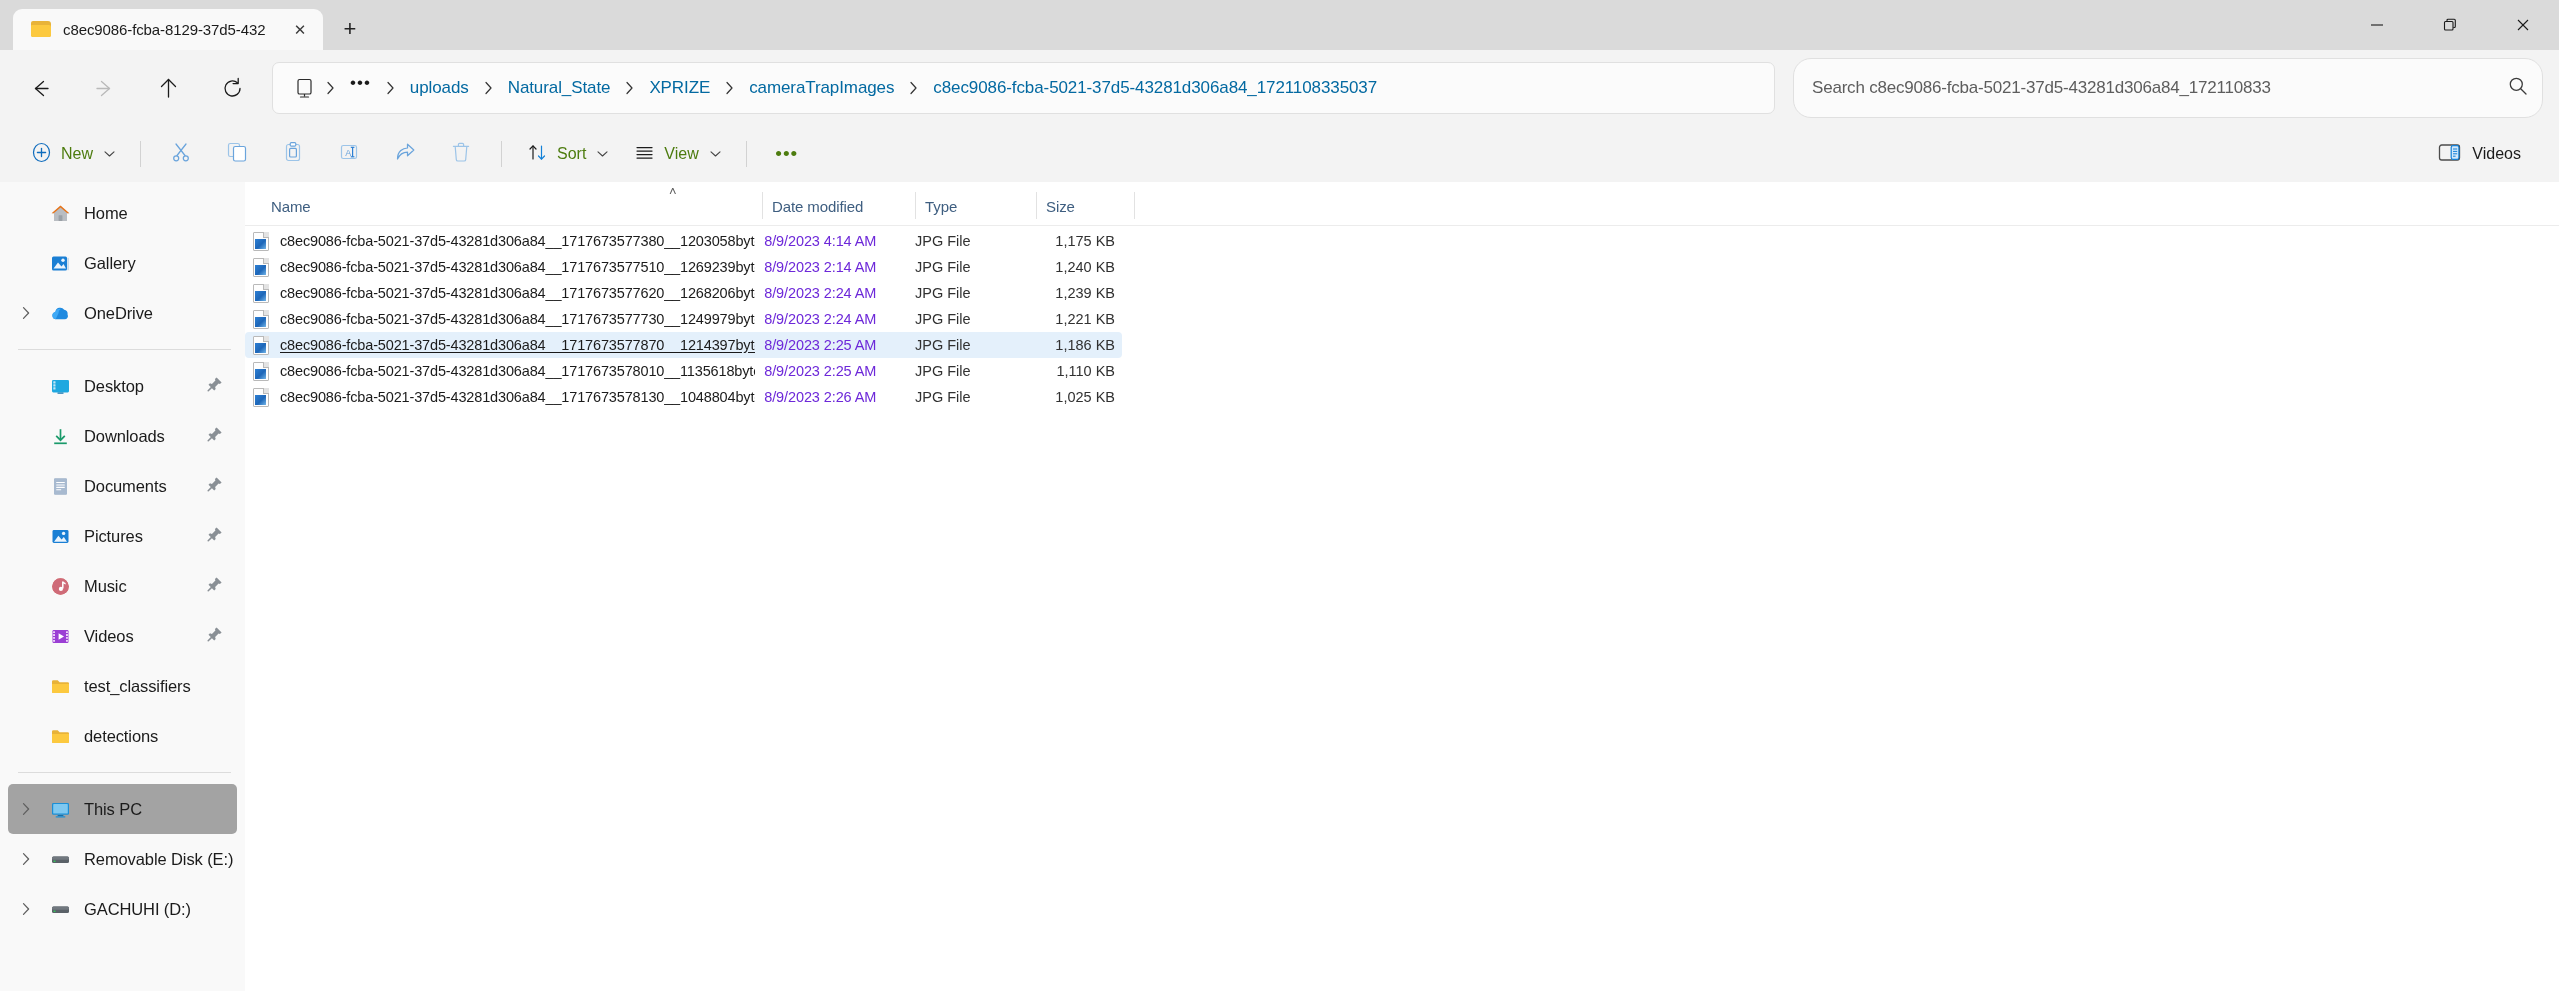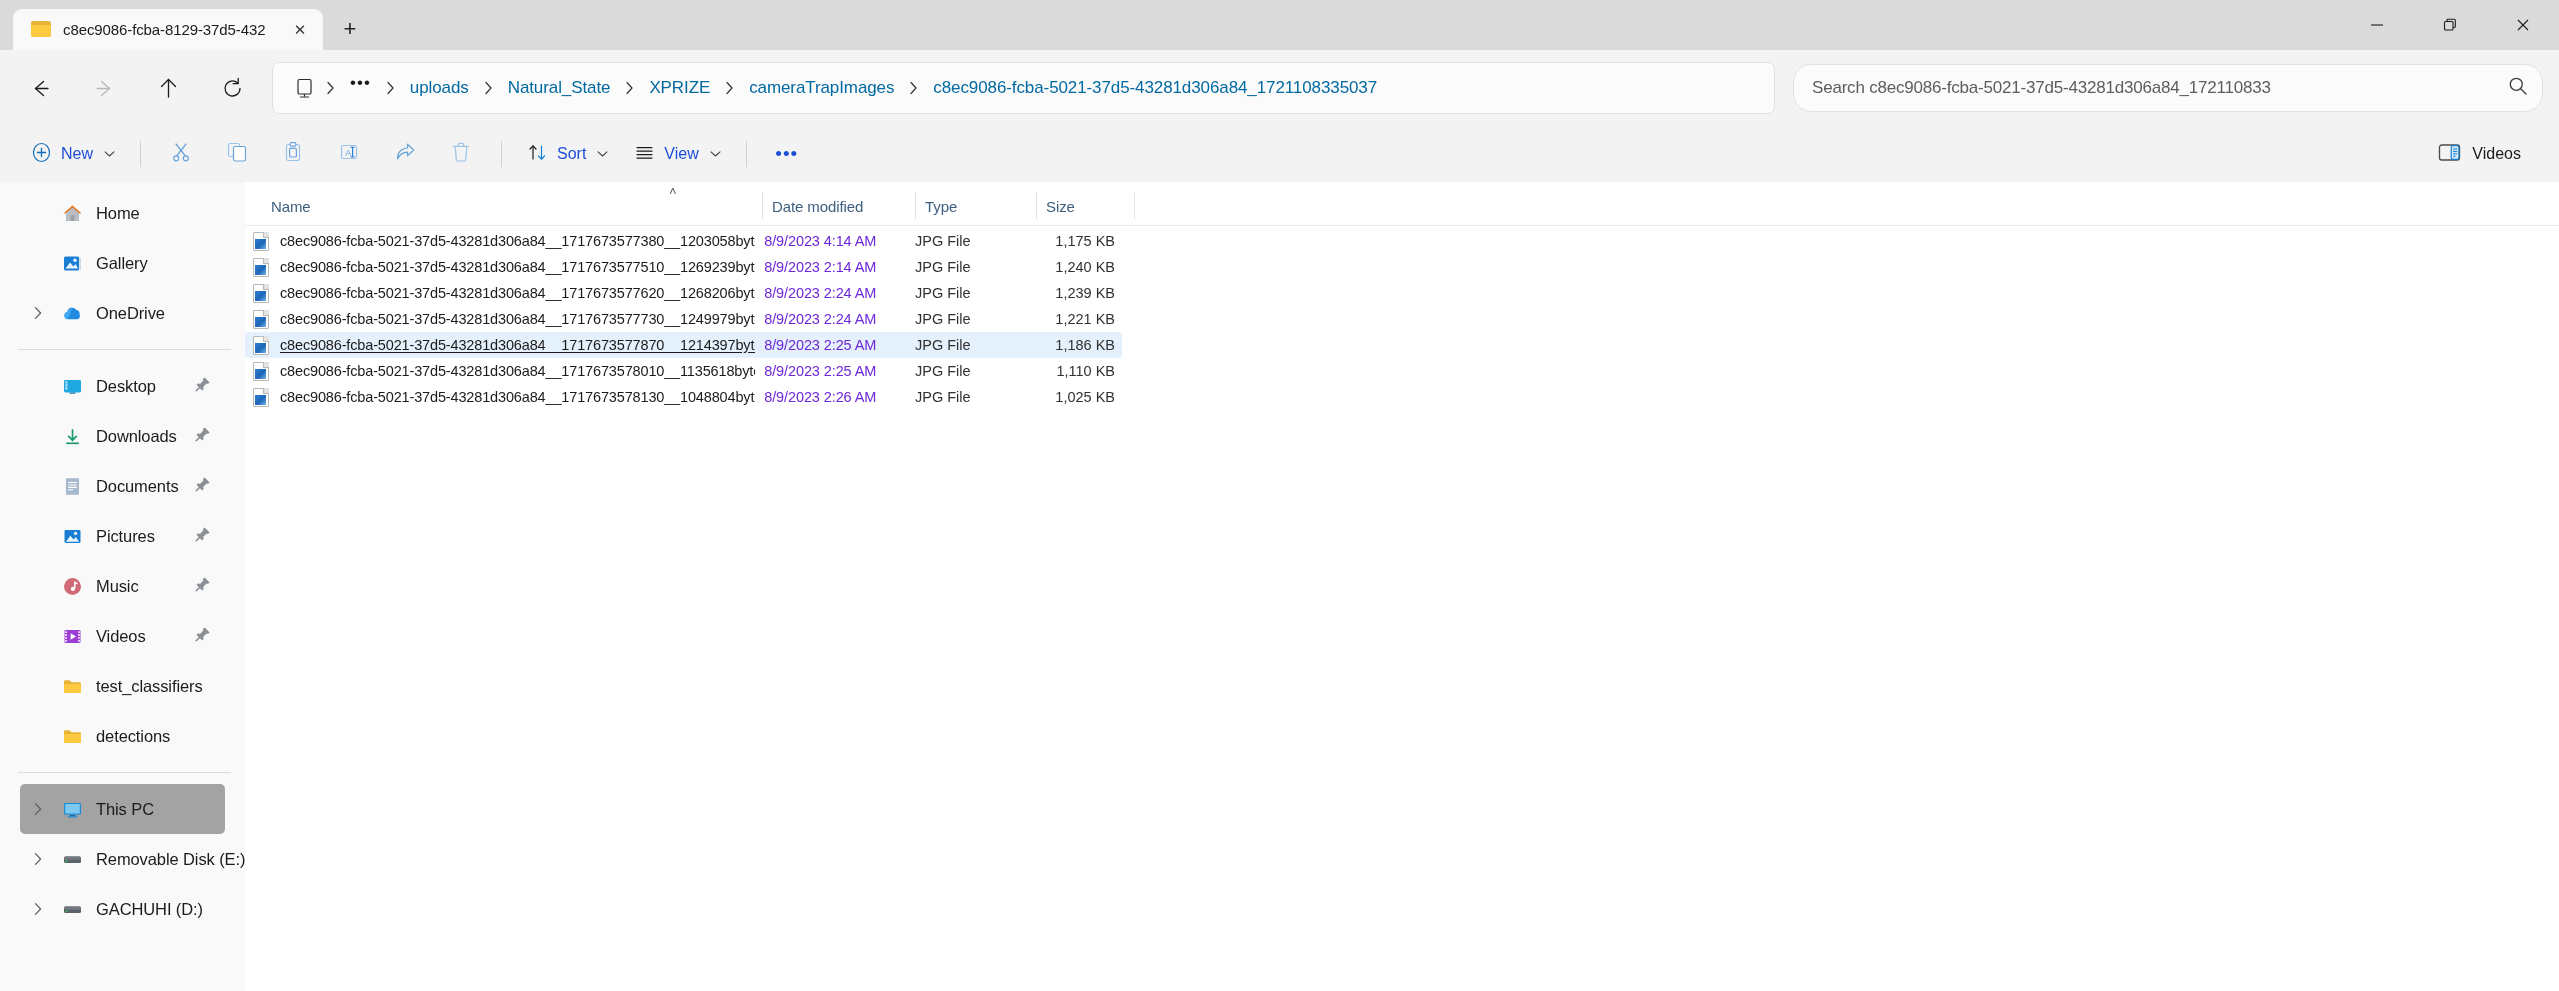--- a/index.html
+++ b/index.html
@@ -80,60 +80,60 @@
     font-size:17px; color:#1b1b1b; padding:0 9px 10px 9px;
     line-height:0.6; letter-spacing:1px;
   }
   .sep {
     color:#333; font-size:13px; padding:0 6px; flex:0 0 auto;
     display:flex; align-items:center;
   }
   .sep svg { display:block; }
 
   .searchbox {
-    width:750px; flex:0 0 auto; height:48px; background:#fbfbfb;
+    width:750px; flex:0 0 auto; height:60px; background:#fbfbfb;
     border:1px solid #e0e0e0; border-radius:18px;
     display:flex; align-items:center; padding:0 14px 0 18px; gap:10px;
   }
   .searchbox input {
     flex:1 1 auto; border:none; outline:none; background:transparent;
     font-family:"Liberation Sans", sans-serif; font-size:17px;
     color:#5d5d5d; min-width:0; letter-spacing:-0.2px;
   }
   .searchbox input::placeholder { color:#5d5d5d; opacity:1; }
 
   
   .commandbar {
     height:56px; background:#f3f3f3; display:flex; align-items:center;
     padding:0 24px 0 18px; gap:0; position:relative;
   }
   .cmdbtn {
     height:42px; display:flex; align-items:center; gap:9px;
-    padding:0 13px; border-radius:6px; font-size:16px; color:#1d4ed8;
+    padding:0 13px; border-radius:6px; font-size:16px; color:#4d7c0f;
     white-space:nowrap;
   }
   .cmdbtn.iconly { padding:0; width:56px; justify-content:center; }
   .cmd-sep { width:1px; height:26px; background:#d2d2d2; margin:0 12px; }
   .chev { font-size:11px; color:#444; margin-left:2px; }
   .spacer { flex:1 1 auto; }
   .details-btn {
     height:42px; display:flex; align-items:center; gap:11px;
     padding:0 14px; border-radius:6px; font-size:16px; color:#1b1b1b;
   }
 
   
   .main { display:flex; height:calc(991px - 50px - 76px - 56px); background:#fff; }
 
   
   .sidebar {
     width:245px; flex:0 0 auto; background:#f9f9f9;
     padding-top:6px; overflow:hidden; position:relative;
   }
   .nav-item {
-    height:50px; display:flex; align-items:center; margin:0 20px;
+    height:50px; display:flex; align-items:center; margin:0 8px;
     border-radius:5px; padding-right:10px; position:relative;
   }
   .nav-item.selected { background:#a3a3a3; }
   .nav-exp {
     width:36px; flex:0 0 auto; display:flex; align-items:center;
     justify-content:center; color:#5f5f5f;
   }
   .nav-exp.empty { visibility:hidden; }
   .nav-ico {
     width:32px; flex:0 0 auto; display:flex; align-items:center;

